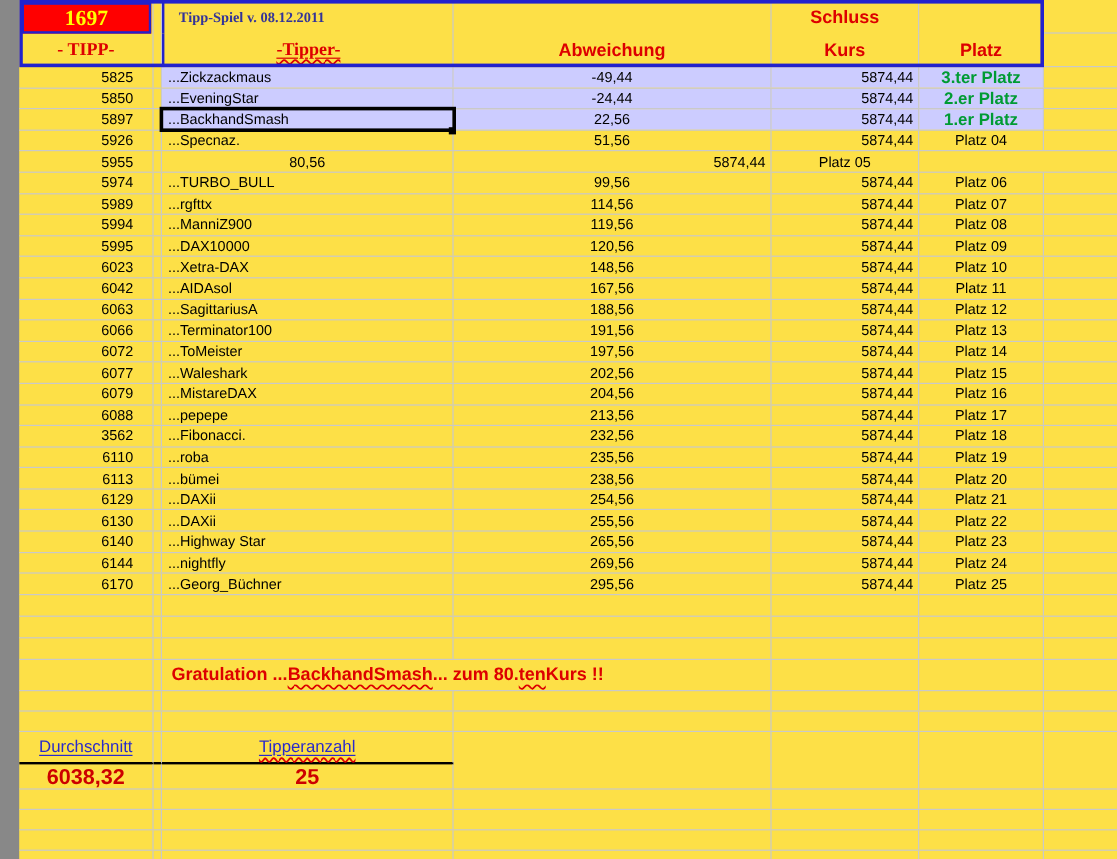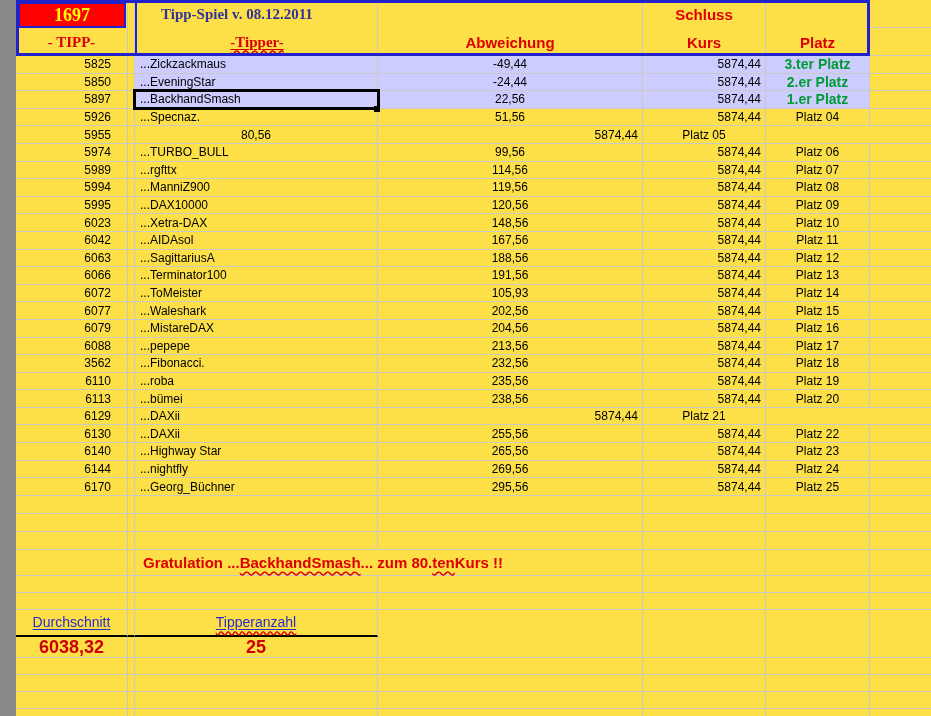--- a/index.html
+++ b/index.html
@@ -44,22 +44,22 @@
     border:3px solid var(--blue-border);pointer-events:none;z-index:6;
   }
   .code-holder{position:relative;}
   .code-cell{
     position:absolute;left:2px;top:2px;right:1px;bottom:0;
     background:var(--code-bg);border:2px solid var(--blue-border);
     color:var(--code-text);display:flex;align-items:center;justify-content:center;
     font-family:"Liberation Serif",serif;font-weight:bold;font-size:18px;
   }
   .title-cell{
-    font-family:"Liberation Serif",serif;font-weight:bold;font-size:15px;
-    color:var(--title-blue);padding-left:24px;
+    font-family:"Liberation Serif",serif;font-weight:bold;font-size:12px;
+    color:var(--title-blue);padding-left:12px;
   }
   .col-h{font-weight:bold;font-size:15px;color:var(--red-accent);}
   .serif-h{font-family:"Liberation Serif",serif;font-weight:bold;font-size:15px;color:var(--red-accent);}
   .u{text-decoration:underline;text-underline-offset:2px;}
   .wavy-inner{text-decoration:underline wavy var(--red-accent);text-underline-offset:3px;}
   .wavy{text-decoration:underline wavy var(--red-accent);text-underline-offset:3px;}
 
   
   .row{height:17.6px;border-bottom:1px solid var(--grid-line);}
   .top3 .cell.b,.top3 .cell.c,.top3 .cell.d,.top3 .cell.e{background:var(--lavender-row);}
@@ -244,21 +244,21 @@
       <div class="cell c center">191,56</div>
       <div class="cell d right">5874,44</div>
       <div class="cell e center">Platz 13</div>
       <div class="cell f"></div>
     </div>
 
     <div class="grid row">
       <div class="cell a num">6072</div>
       <div class="cell sp"></div>
       <div class="cell b name">...ToMeister</div>
-      <div class="cell c center">105,93</div>
+      <div class="cell c center">197,56</div>
       <div class="cell d right">5874,44</div>
       <div class="cell e center">Platz 14</div>
       <div class="cell f"></div>
     </div>
 
     <div class="grid row">
       <div class="cell a num">6077</div>
       <div class="cell sp"></div>
       <div class="cell b name">...Waleshark</div>
       <div class="cell c center">202,56</div>
@@ -314,20 +314,21 @@
       <div class="cell c center">238,56</div>
       <div class="cell d right">5874,44</div>
       <div class="cell e center">Platz 20</div>
       <div class="cell f"></div>
     </div>
 
     <div class="grid row">
       <div class="cell a num">6129</div>
       <div class="cell sp"></div>
       <div class="cell b name">...DAXii</div>
+      <div class="cell c center">254,56</div>
       <div class="cell d right">5874,44</div>
       <div class="cell e center">Platz 21</div>
       <div class="cell f"></div>
     </div>
 
     <div class="grid row">
       <div class="cell a num">6130</div>
       <div class="cell sp"></div>
       <div class="cell b name">...DAXii</div>
       <div class="cell c center">255,56</div>

